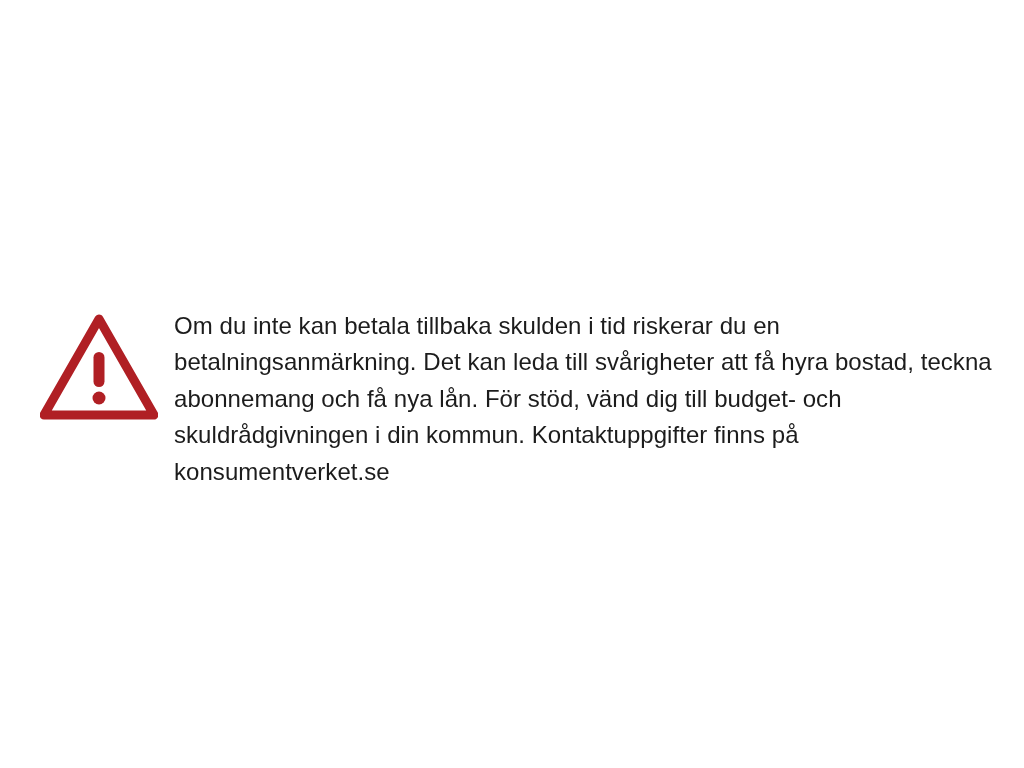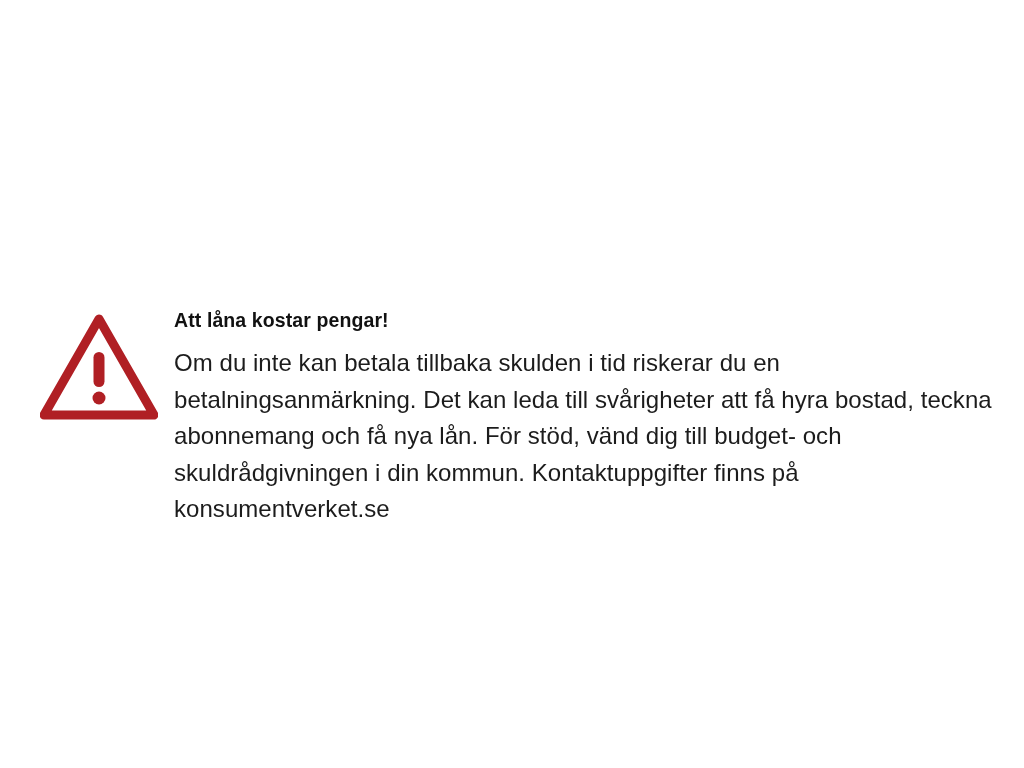--- a/index.html
+++ b/index.html
@@ -75,19 +75,18 @@
 
     <div class="warning-icon-wrap">
       <svg class="warning-icon" width="118" height="106" viewBox="0 0 118 106" aria-hidden="true">
         <path d="M59 5 L114 101 L4 101 Z" fill="none" stroke="#b01f24" stroke-width="9" stroke-linejoin="round"></path>
         <rect x="53.5" y="38" width="11" height="35" rx="5.5" fill="#b01f24"></rect>
         <circle cx="59" cy="84" r="6.5" fill="#b01f24"></circle>
       </svg>
     </div>
 
     <div class="notice-body">
-      <h2 class="notice-heading">Att låna kostar pengar!</h2>
       <p class="notice-text">Om du inte kan betala tillbaka skulden i tid riskerar du en betalningsanmärkning. Det kan leda till svårigheter att få hyra bostad, teckna abonnemang och få nya lån. För stöd, vänd dig till budget- och skuldrådgivningen i din kommun. Kontaktuppgifter finns på konsumentverket.se</p>
     </div>
 
   </div>
 
 </div>
 
 </body></html>

